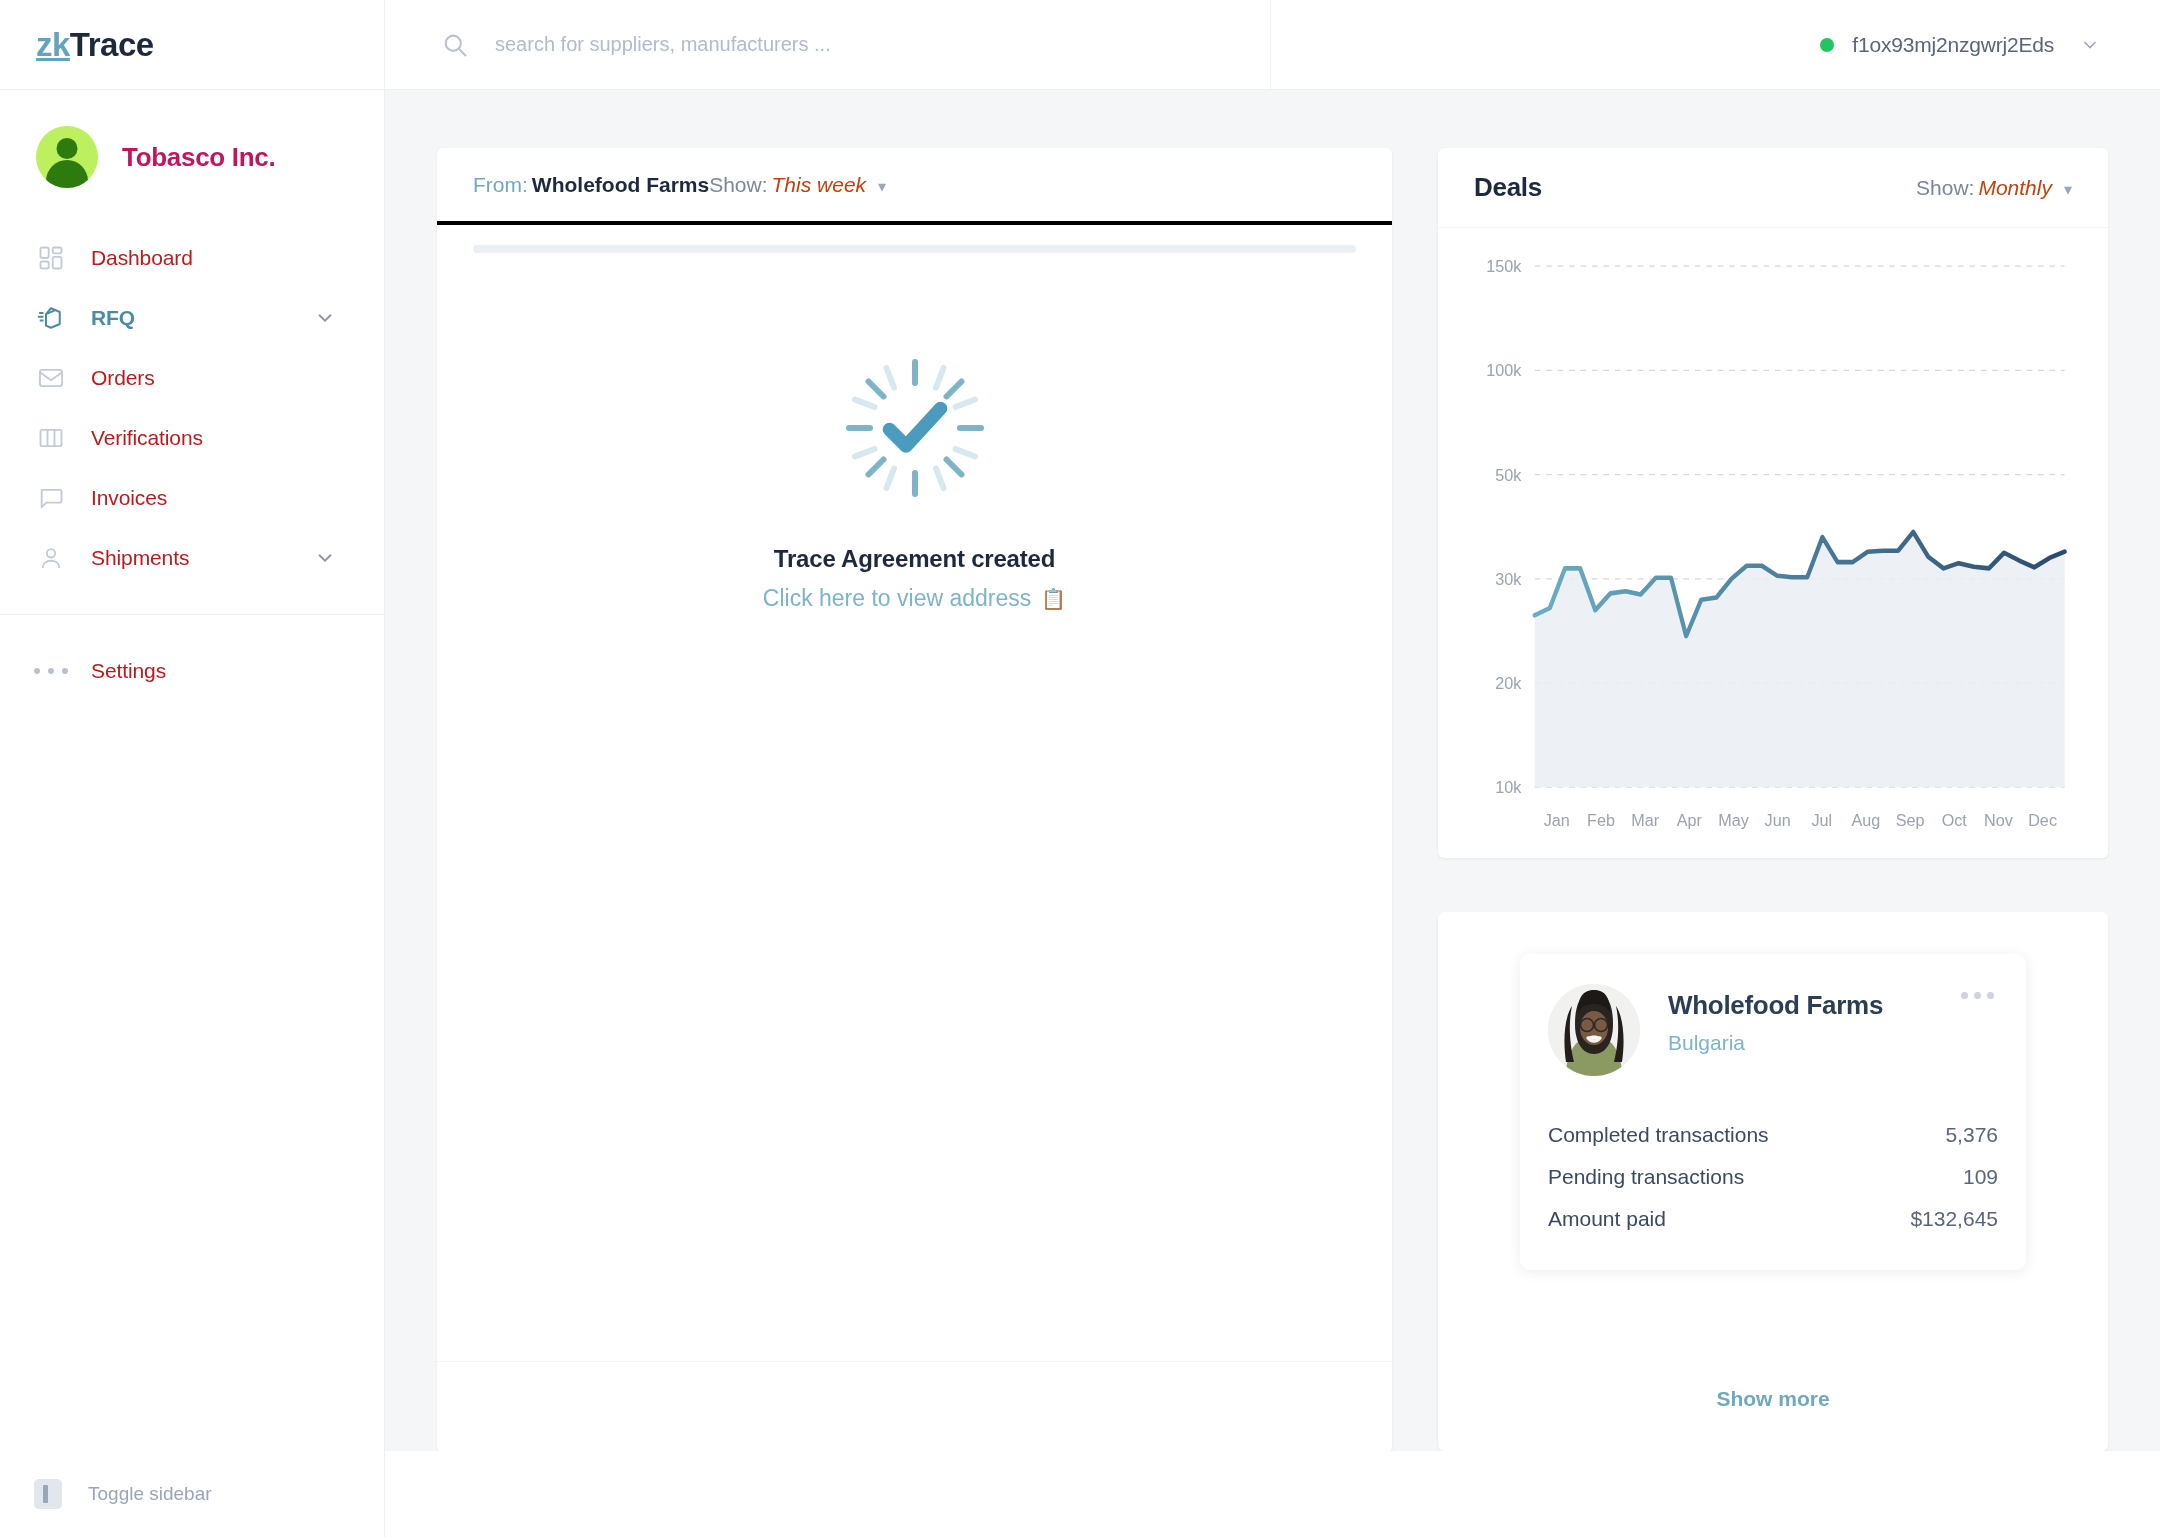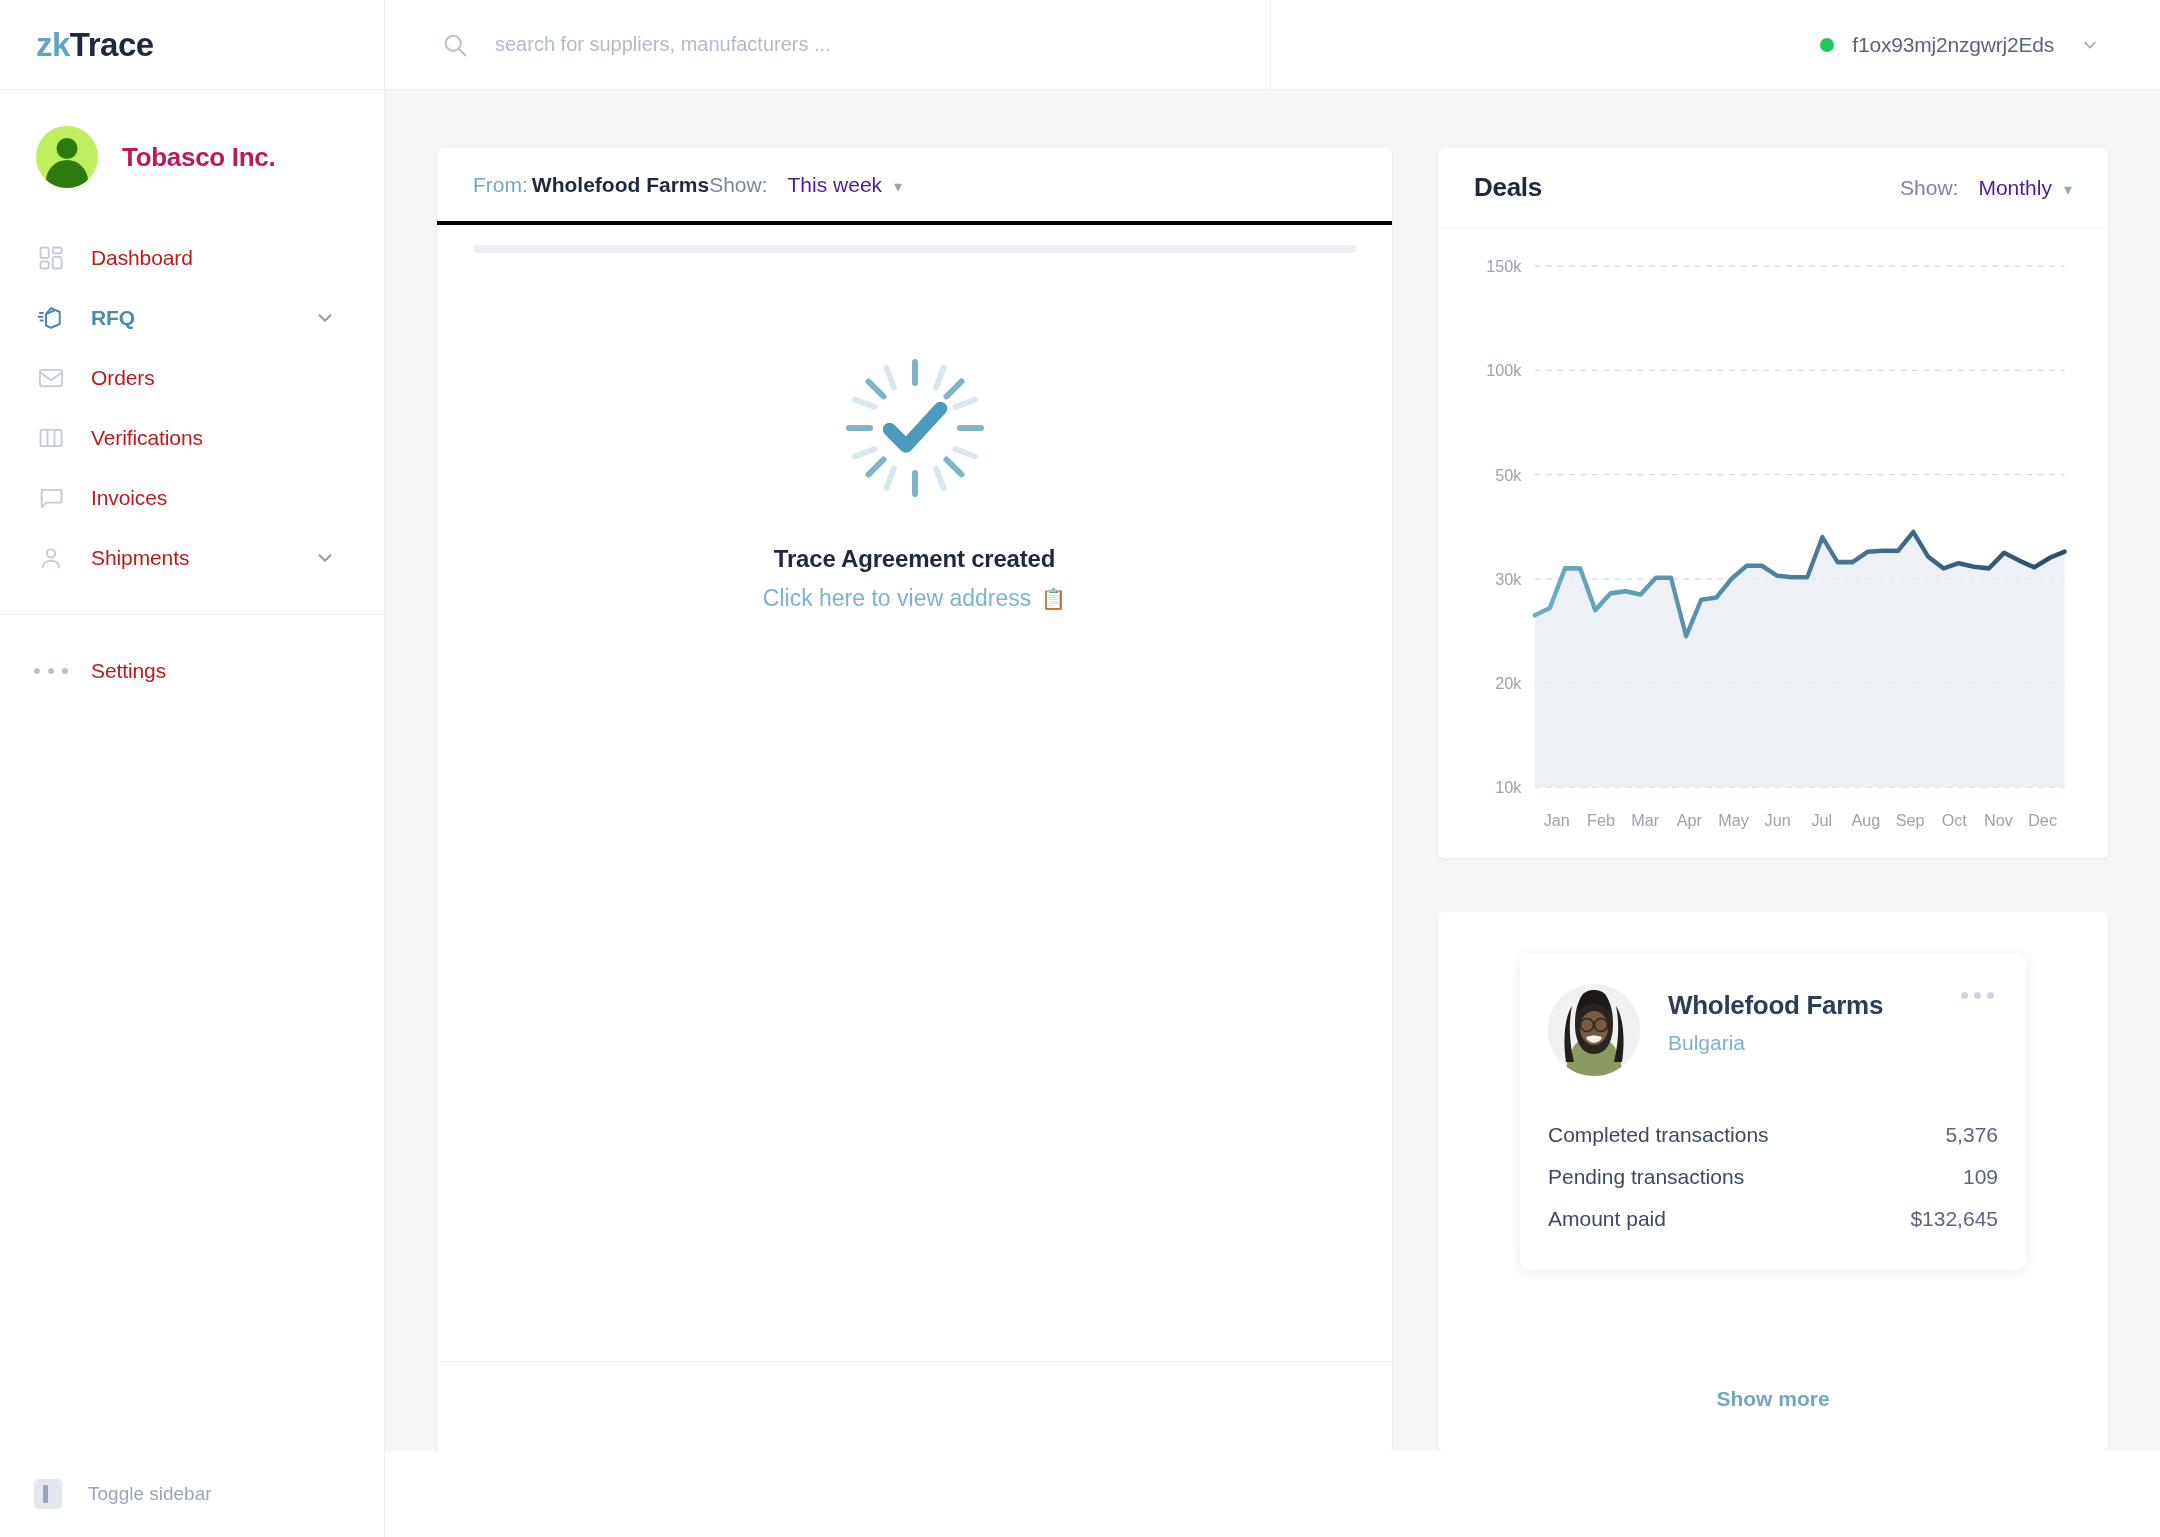--- a/index.html
+++ b/index.html
@@ -20,21 +20,21 @@
     flex: 0 0 385px;
     position: relative;
   }
   .logo-row {
     height: 90px;
     display: flex; align-items: center;
     padding-left: 36px;
     border-bottom: 1px solid #eceff3;
   }
   .logo { font-size: 33px; font-weight: bold; letter-spacing: -0.5px; }
-  .logo .zk { color: #63a4bd; }
+  .logo .zk { color: #63a4bd; text-decoration: underline; }
   .logo .trace { color: #1e2a3b; }
 
   .org-row {
     display: flex; align-items: center;
     padding: 36px 0 40px 36px;
   }
   .avatar-green {
     width: 62px; height: 62px; border-radius: 50%;
     background: #bdf05e;
     position: relative; overflow: hidden;
@@ -148,21 +148,21 @@
 
   
   .trace-card { height: 1305px; display: flex; flex-direction: column; }
   .trace-head {
     height: 77px; display: flex; align-items: center; justify-content: flex-start;
     padding: 0 36px; border-bottom: 4px solid #000000;
   }
   .from-txt { font-size: 21px; color: #6fa8c0; }
   .from-txt b { color: #1e2a3b; font-weight: bold; margin-left: 4px; }
   .show-txt { font-size: 21px; color: #7c8796; }
-  .show-txt .val { color: #4c1d95; margin-left: 20px; }
+  .show-txt .val { color: #c2410c; margin-left: 4px; font-style: italic; }
   .caret { color: #9aa6b8; font-size: 16px; margin-left: 12px; }
   .progress-bar {
     height: 8px; background: #eceff3; border-radius: 4px; margin: 20px 36px 0 36px;
   }
   .trace-body {
     flex: 1; display: flex; flex-direction: column; align-items: center;
     padding-top: 100px;
   }
   .burst { width: 150px; height: 150px; }
   .trace-title {

